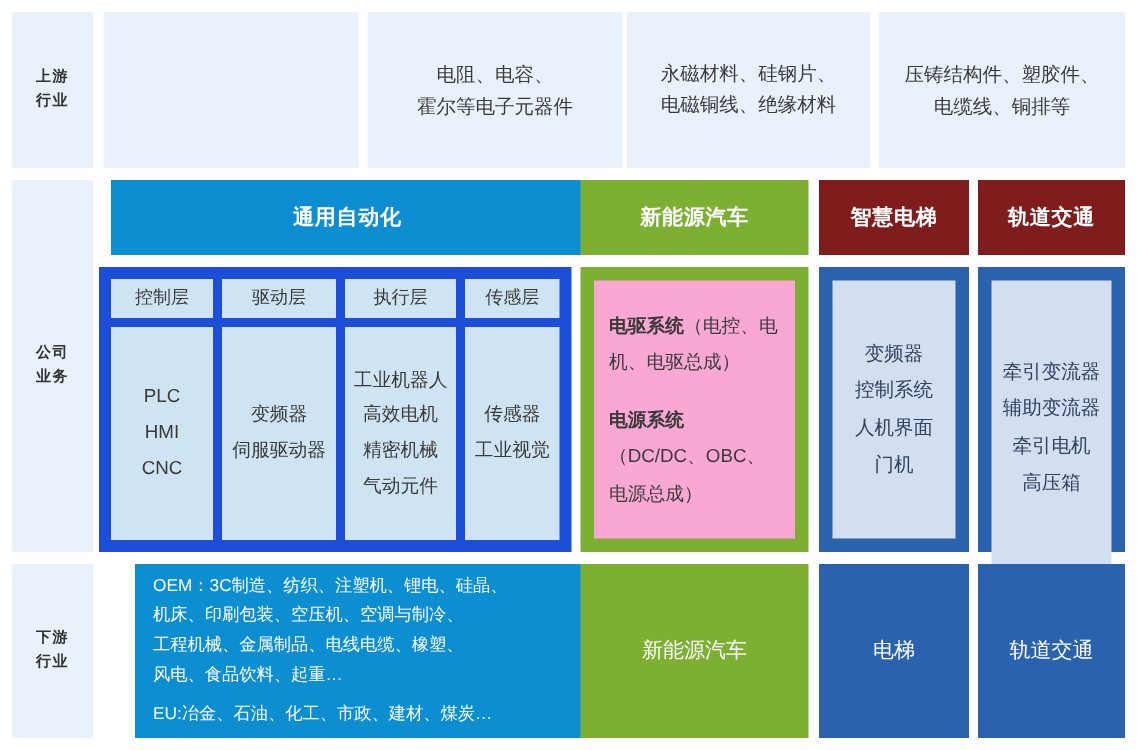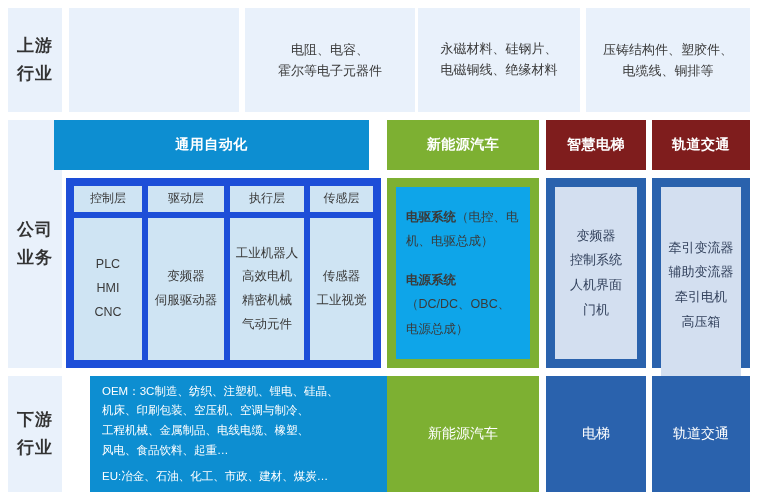--- a/index.html
+++ b/index.html
@@ -28,21 +28,21 @@
     align-items: center;
     justify-content: center;
     text-align: center;
     line-height: 1.65;
   }
 
   
   .row-label {
     background: #e9f1fb;
     color: #333333;
-    font-size: 17px;
+    font-size: 10px;
     font-weight: 700;
     letter-spacing: 1px;
   }
   .row-label .ln { display: block; }
 
   
   .up-box {
     background: #e9f1fb;
     color: #3a3a3a;
     font-size: 13px;
@@ -60,21 +60,21 @@
   .seg-head.blue   { background: #0d8ed1; }
   .seg-head.green  { background: #7db032; }
   .seg-head.navy   { background: #7f1d1d; }
 
   
   .seg-body.blue  { background: #1d4ed8; }
   .seg-body.green { background: #7db032; }
   .seg-body.navy  { background: #2a62ad; }
 
   .inner-green {
-    background: #0ea5e9;
+    background: #f9a8d4;
     color: #3a3a3a;
     font-size: 12.5px;
     line-height: 1.95;
     padding: 6px 10px;
     display: flex;
     flex-direction: column;
     justify-content: center;
   }
   .inner-green .grp { margin: 7px 0; }
   .inner-green .hd { font-weight: 700; }
@@ -165,21 +165,21 @@
     </div>
   </div>
 
   <div class="abs ctr up-box" style="left:586px; top:8px; width:164px; height:104px;">
     <div>
       <span class="ln">压铸结构件、塑胶件、</span>
       <span class="ln">电缆线、铜排等</span>
     </div>
   </div>
 
-  <div class="abs ctr seg-head blue" style="left:54px; top:120px; width:315px; height:50px;">通用自动化</div>
+  <div class="abs ctr seg-head blue" style="left:74px; top:120px; width:315px; height:50px;">通用自动化</div>
 
   <div class="abs ctr seg-head green" style="left:387px; top:120px; width:152px; height:50px;">新能源汽车</div>
 
   <div class="abs ctr seg-head navy" style="left:546px; top:120px; width:100px; height:50px;">智慧电梯</div>
 
   <div class="abs ctr seg-head navy" style="left:652px; top:120px; width:98px; height:50px;">轨道交通</div>
 
   <div class="abs seg-body blue" style="left:66px; top:178px; width:315px; height:190px;">
 
     <div class="abs ctr layer-tag" style="left:8px; top:8px; width:68px; height:26px;">控制层</div>

